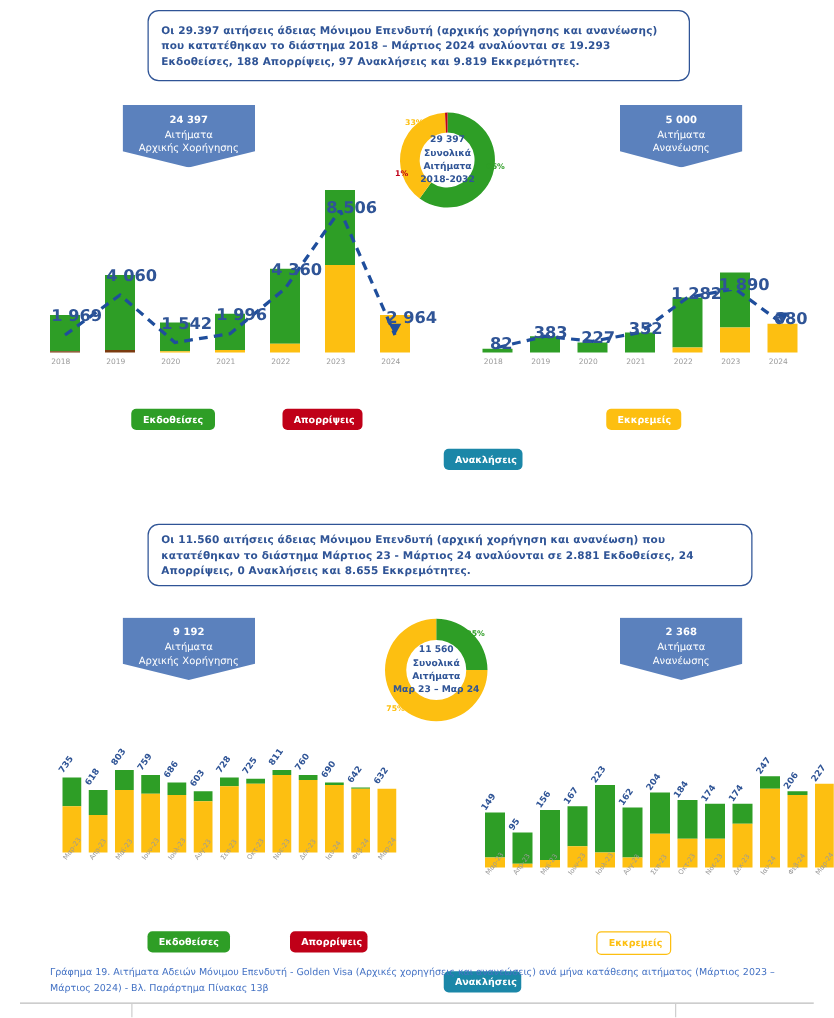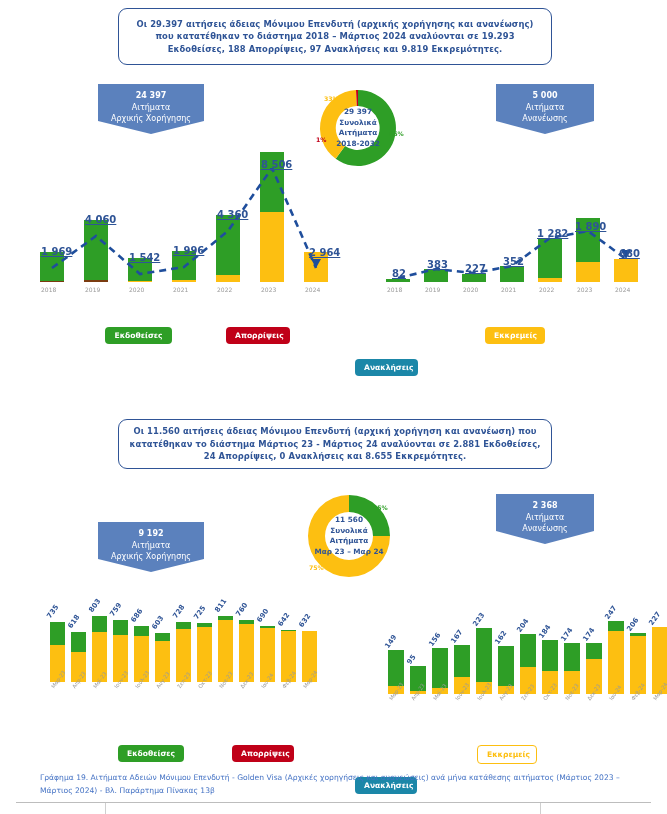--- a/index.html
+++ b/index.html
@@ -14,21 +14,21 @@
   .page{position:relative;width:667px;height:814px;}
 
   
   .banner{
     position:absolute;
     border:1.5px solid #2f5496;
     border-radius:9px;
     background:#ffffff;
     box-sizing:border-box;
     display:flex;align-items:center;justify-content:center;
-    text-align:center;
+    text-align:left;
     padding:5px 10px;
   }
   .banner-text{
     font-size:8.4px;
     font-weight:bold;
     line-height:1.5;
     color:#2f5496;
     letter-spacing:.1px;
   }
 
@@ -56,21 +56,21 @@
   .donut-pct{position:absolute;font-size:6.2px;font-weight:bold;color:#ffffff;}
 
   
   .chart{position:absolute;}
   .bars{position:absolute;left:0;bottom:16px;width:100%;height:100%;}
   .barcol{position:absolute;bottom:0;display:flex;flex-direction:column;justify-content:flex-end;}
   .seg-g{background:#2e9e26;width:100%;}
   .seg-y{background:#fdbf11;width:100%;}
   .seg-r{background:#7a3b10;width:100%;}
   .barlabel{
-    position:absolute;font-size:10px;font-weight:bold;color:#2f5496;white-space:nowrap;text-decoration:underline;
+    position:absolute;font-size:13px;font-weight:bold;color:#2f5496;white-space:nowrap;
   }
   .xlab{
     position:absolute;font-size:6px;color:#9a9a9a;white-space:nowrap;
   }
   .xlab-rot{
     position:absolute;font-size:5.4px;color:#9a9a9a;white-space:nowrap;
     transform:rotate(-55deg);transform-origin:left top;
   }
   .barlabel-rot{
     position:absolute;font-size:7px;font-weight:bold;color:#2f5496;white-space:nowrap;
@@ -258,25 +258,25 @@
     <span class="xlab" style="left:199px;top:54px;">2023</span>
     <span class="xlab" style="left:237px;top:54px;">2024</span>
   </div>
 
   <div class="pill green" style="left:105px;top:327px;width:67px;">Εκδοθείσες</div>
   <div class="pill red" style="left:226px;top:327px;width:64px;">Απορρίψεις</div>
   <div class="pill blue" style="left:355px;top:327px;width:63px;">Ανακλήσεις</div>
   <div class="pill yellow" style="left:485px;top:327px;width:60px;">Εκκρεμείς</div>
 
 
-  <div class="banner" style="left:118px;top:419px;width:434px;height:50px;">
+  <div class="banner" style="left:118px;top:419px;width:484px;height:50px;">
     <div class="banner-text">Οι 11.560 αιτήσεις άδειας Μόνιμου Επενδυτή (αρχική χορήγηση και ανανέωση) που κατατέθηκαν το διάστημα Μάρτιος 23 - Μάρτιος 24 αναλύονται σε 2.881 Εκδοθείσες, 24 Απορρίψεις, 0 Ανακλήσεις και 8.655 Εκκρεμότητες.</div>
   </div>
 
-  <div class="pent" style="left:98px;top:522px;width:106px;height:50px;">
+  <div class="pent" style="left:98px;top:494px;width:106px;height:50px;">
     <span class="num">9 192</span>
     <span>Αιτήματα</span><br>
     <span>Αρχικής Χορήγησης</span>
   </div>
 
   <div class="pent" style="left:496px;top:494px;width:98px;height:50px;">
     <span class="num">2 368</span>
     <span>Αιτήματα</span><br>
     <span>Ανανέωσης</span>
   </div>

